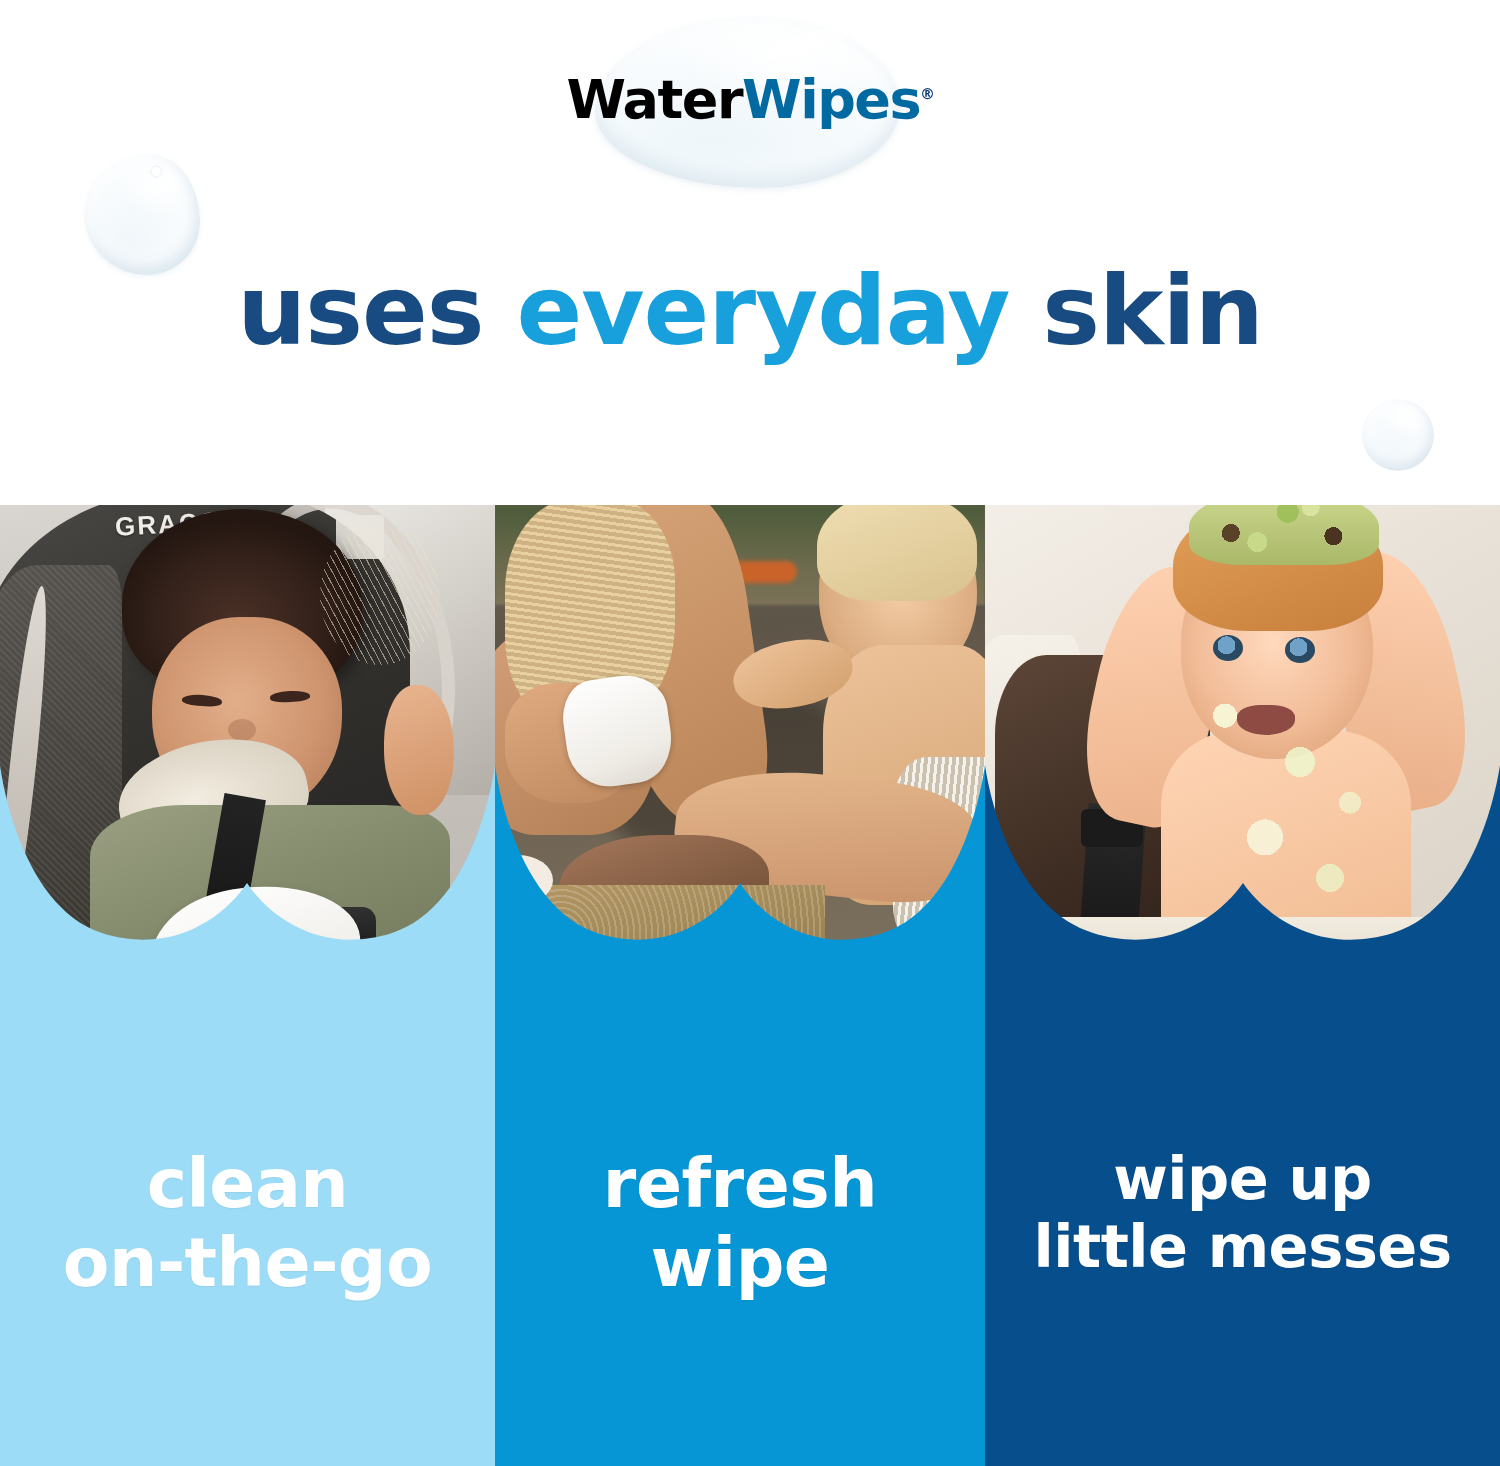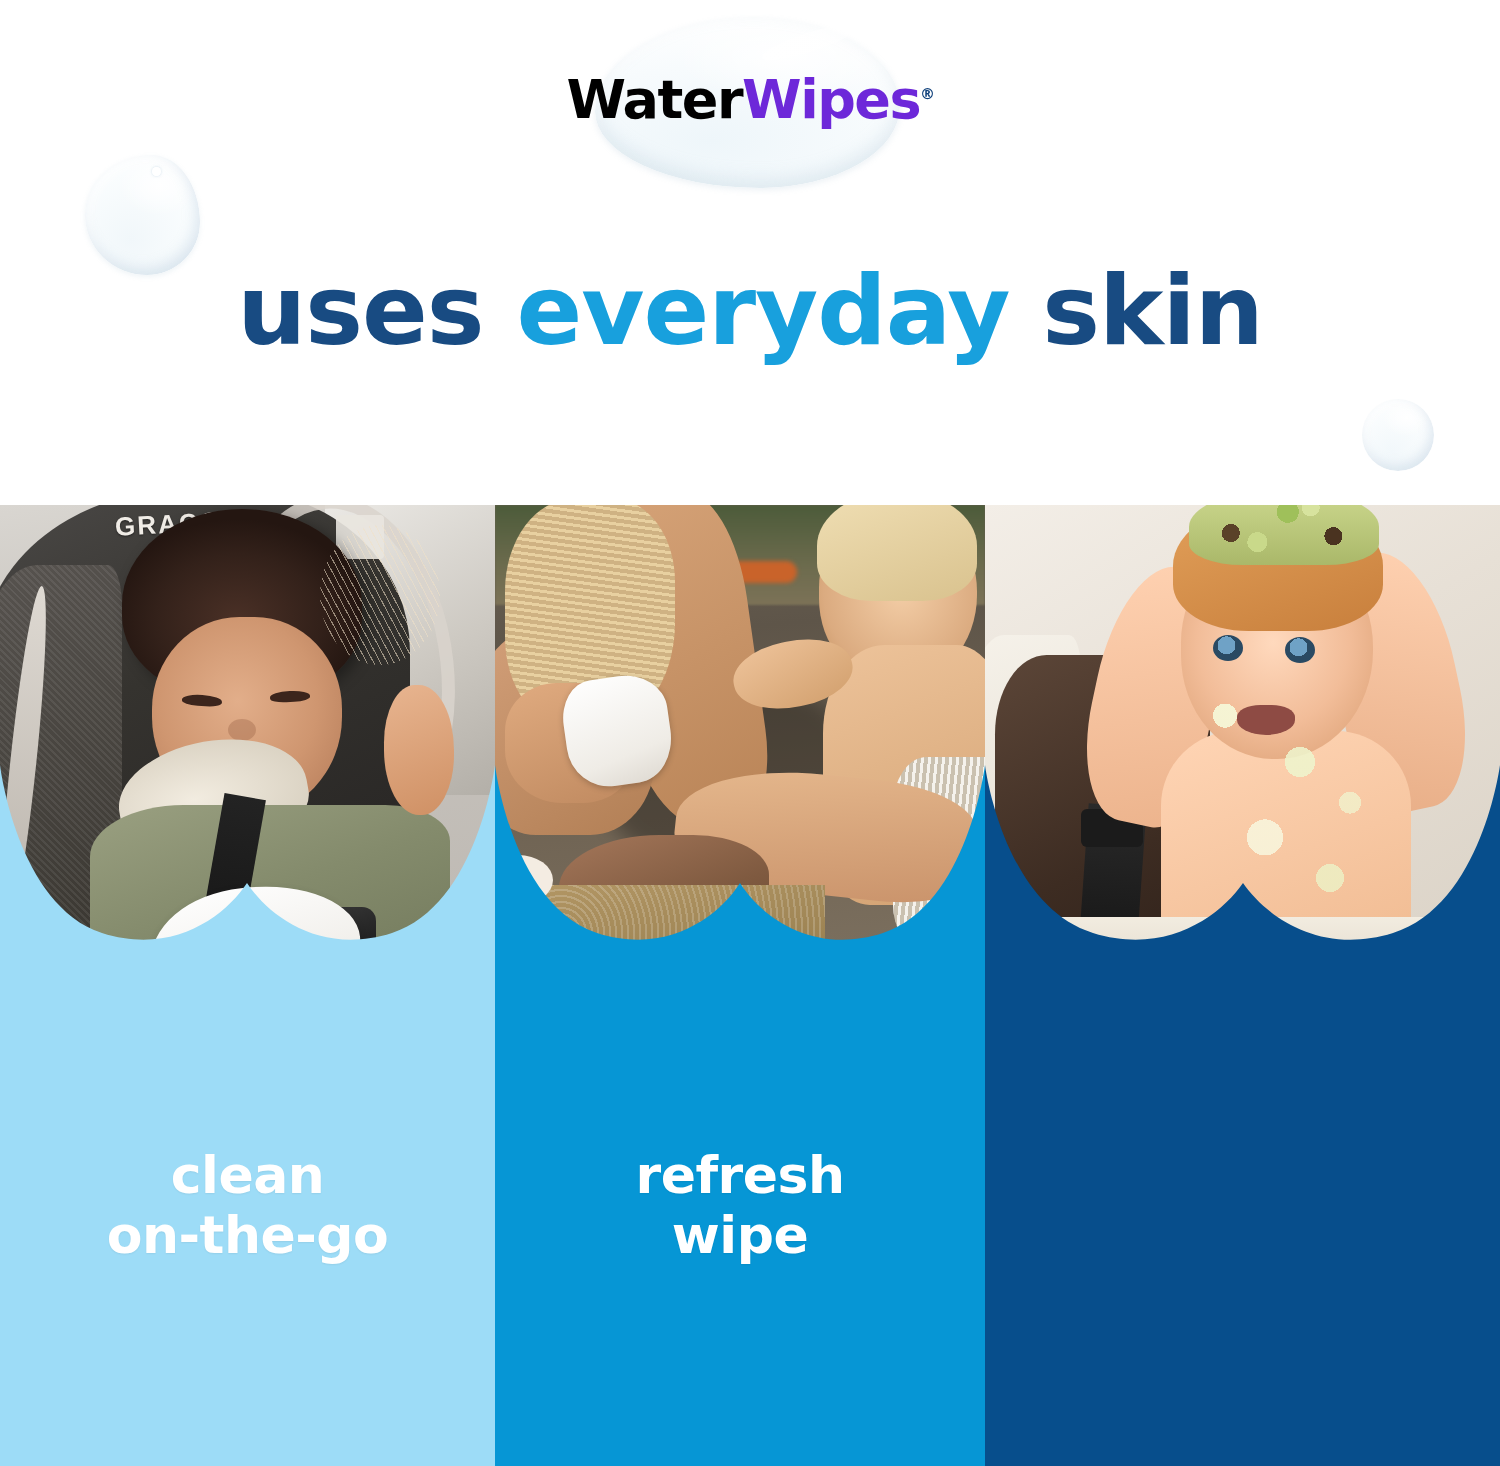--- a/index.html
+++ b/index.html
@@ -40,21 +40,21 @@
     transform:rotate(-18deg);
   }
   .logo-text{
     position:absolute;left:0;top:55px;width:370px;
     text-align:center;
     font-family:"DejaVu Sans",sans-serif;
     font-weight:700;font-size:54px;letter-spacing:-1.5px;
     line-height:1;white-space:nowrap;
   }
   .logo-water{color:#000000;}
-  .logo-wipes{color:#6d28d9;}
+  .logo-wipes{color:#0369a1;}
   .logo-reg{
     font-size:15px;vertical-align:super;color:#11427c;font-weight:700;
   }
 
   
   .headline{
     position:absolute;left:0;top:262px;width:1500px;
     text-align:center;white-space:nowrap;
     font-family:"DejaVu Sans",sans-serif;
     font-weight:700;font-size:97px;line-height:1;
@@ -381,21 +381,21 @@
   }
 
   
   .caption{
     position:absolute;left:0;width:100%;
     top:640px;
     text-align:center;
     color:#ffffff;
     font-family:"DejaVu Sans",sans-serif;
     font-weight:700;
-    font-size:52px;
+    font-size:68px;
     line-height:1.16;
     letter-spacing:-.5px;
     white-space:pre-line;
     padding:0 10px;
     box-sizing:border-box;
     text-shadow:0 1px 2px rgba(0,0,0,.06);
   }
   .panel-3 .caption{font-size:59px;}
 </style>
 </head>
@@ -503,16 +503,18 @@
           <div class="mouth3"></div>
           <div class="mess"></div>
           <div class="tray"></div>
         </div>
         <div class="scallop">
           <svg viewBox="0 0 515 210" preserveAspectRatio="none">
             <path d="M0,0 L0,210 L515,210 L515,0 C515,0 497,140 408,168 C334,191 280,150 258,118 C236,150 182,191 108,168 C18,140 0,0 0,0 Z" fill="#074e8c"></path>
           </svg>
         </div>
       </div>
+      <div class="caption">wipe up
+little messes</div>
     </div>
 
   </div>
 </div>
 
 </body></html>

